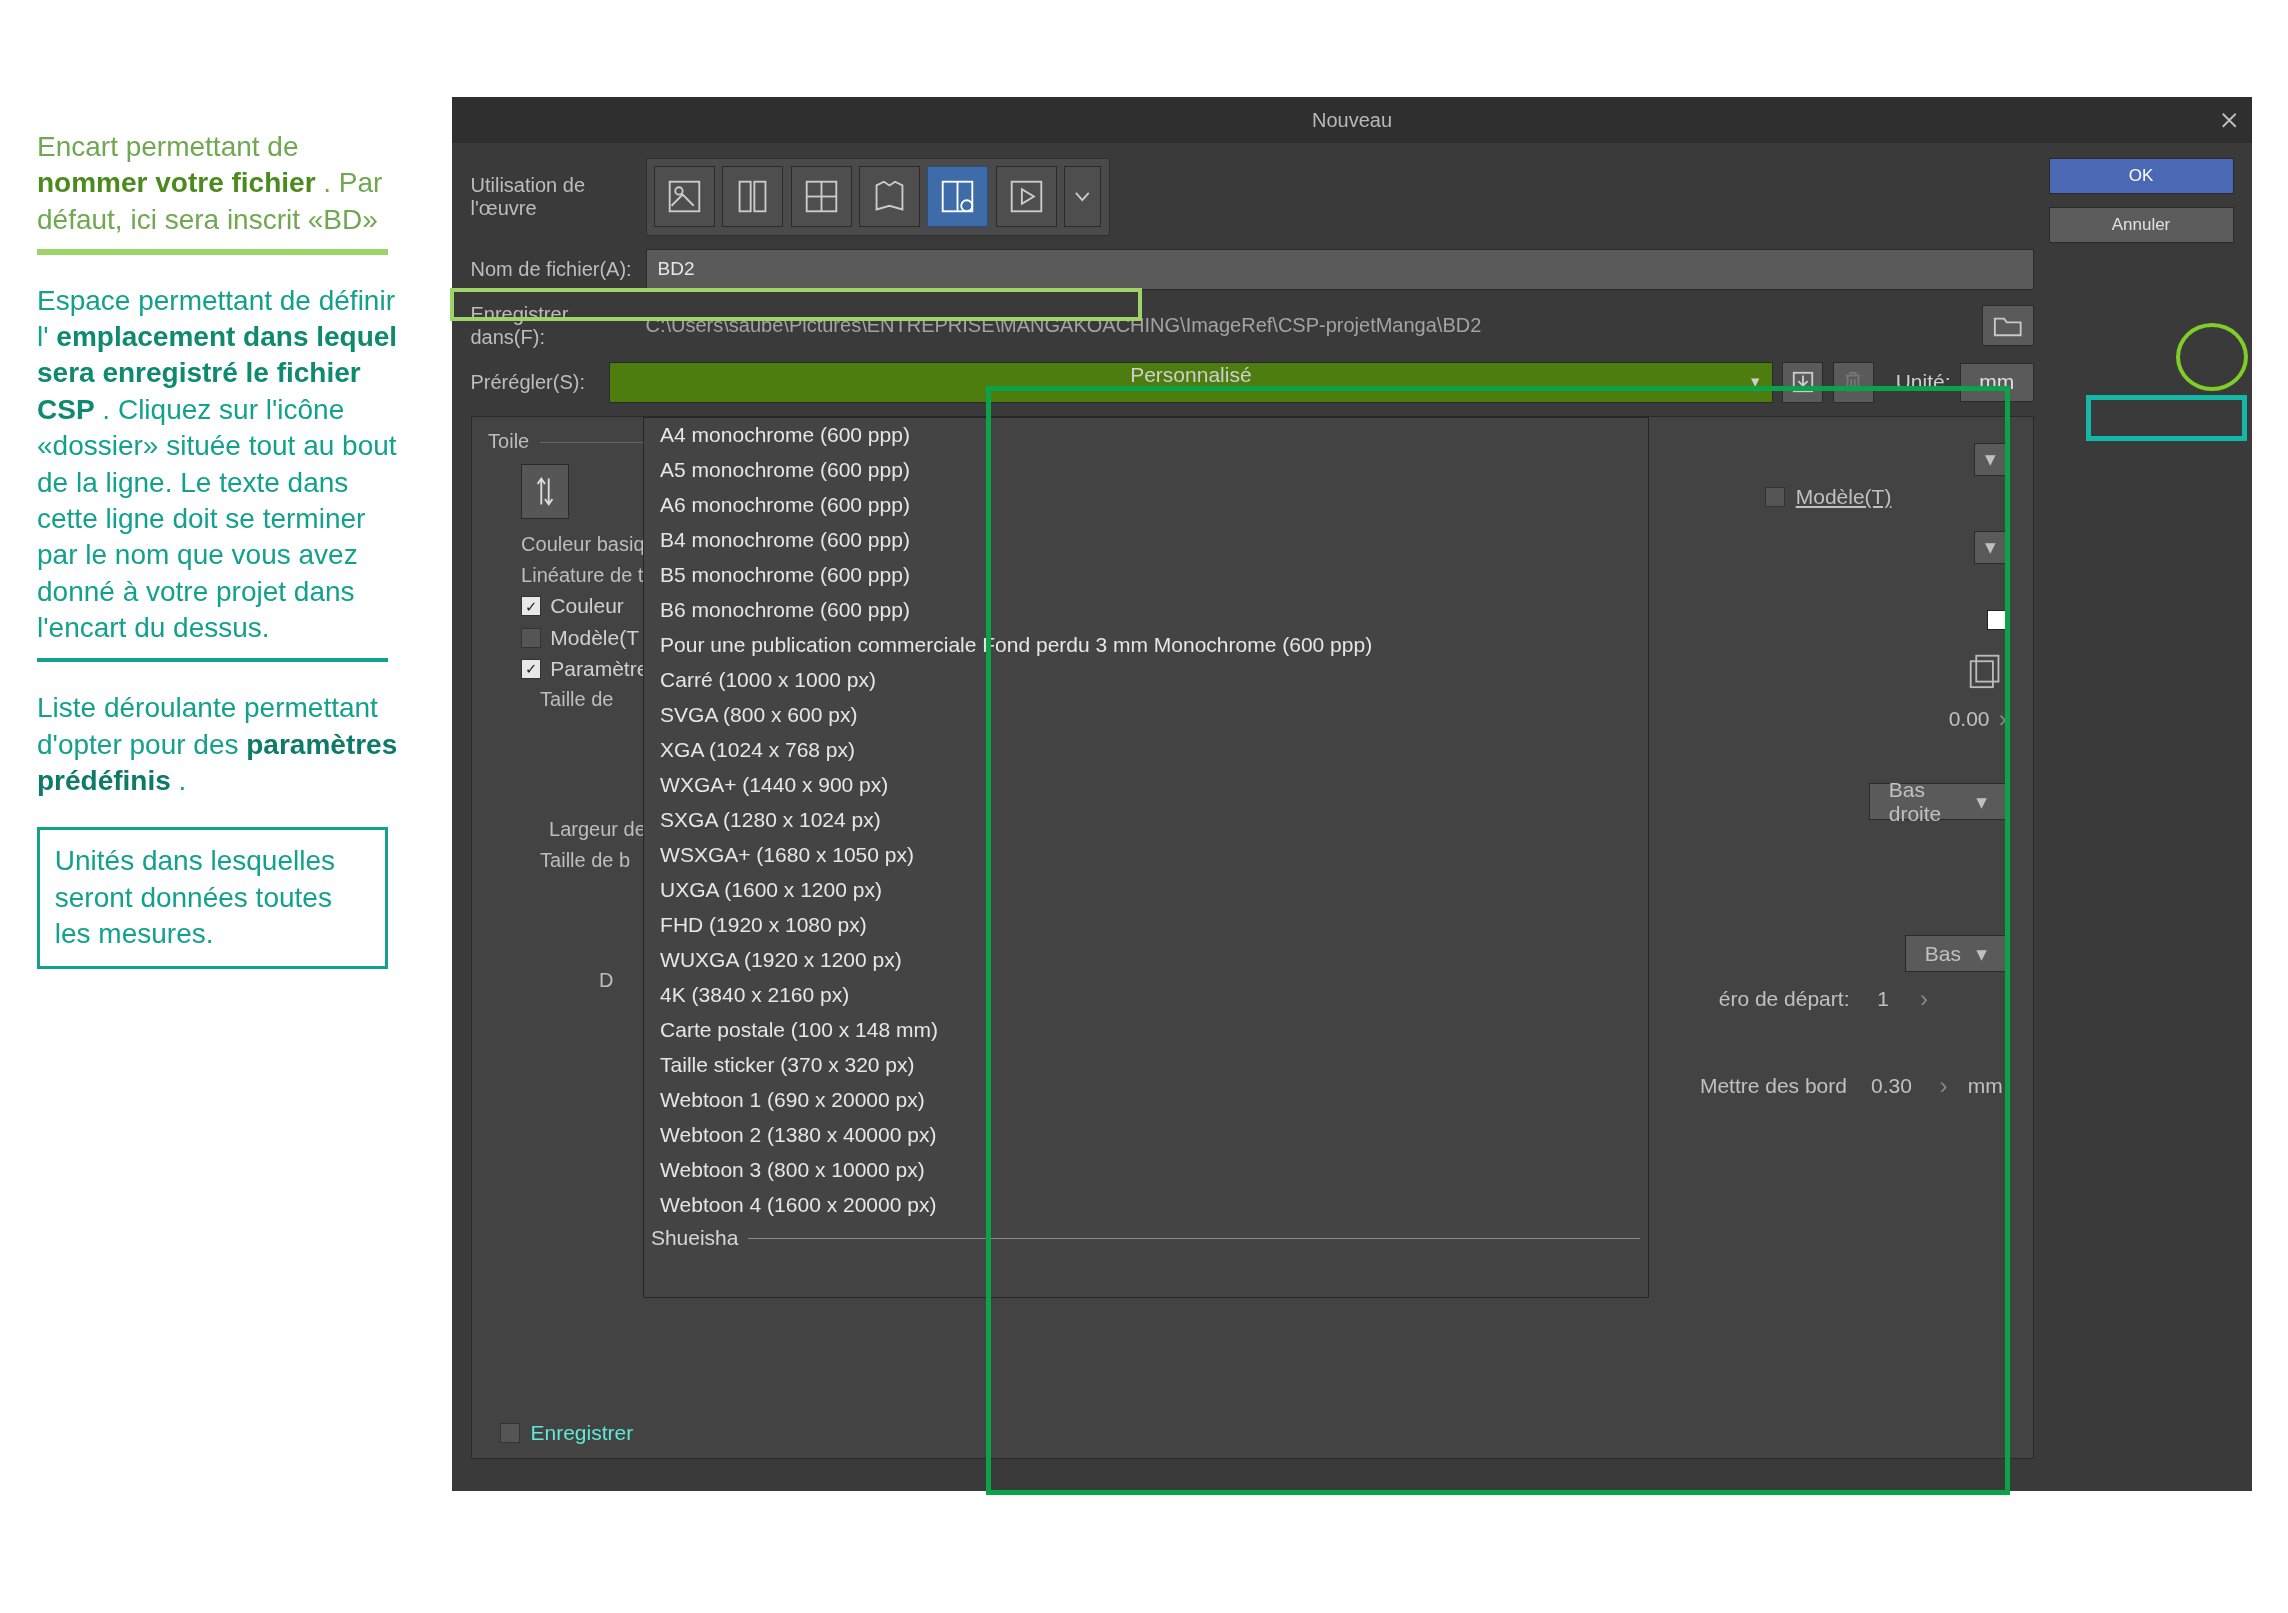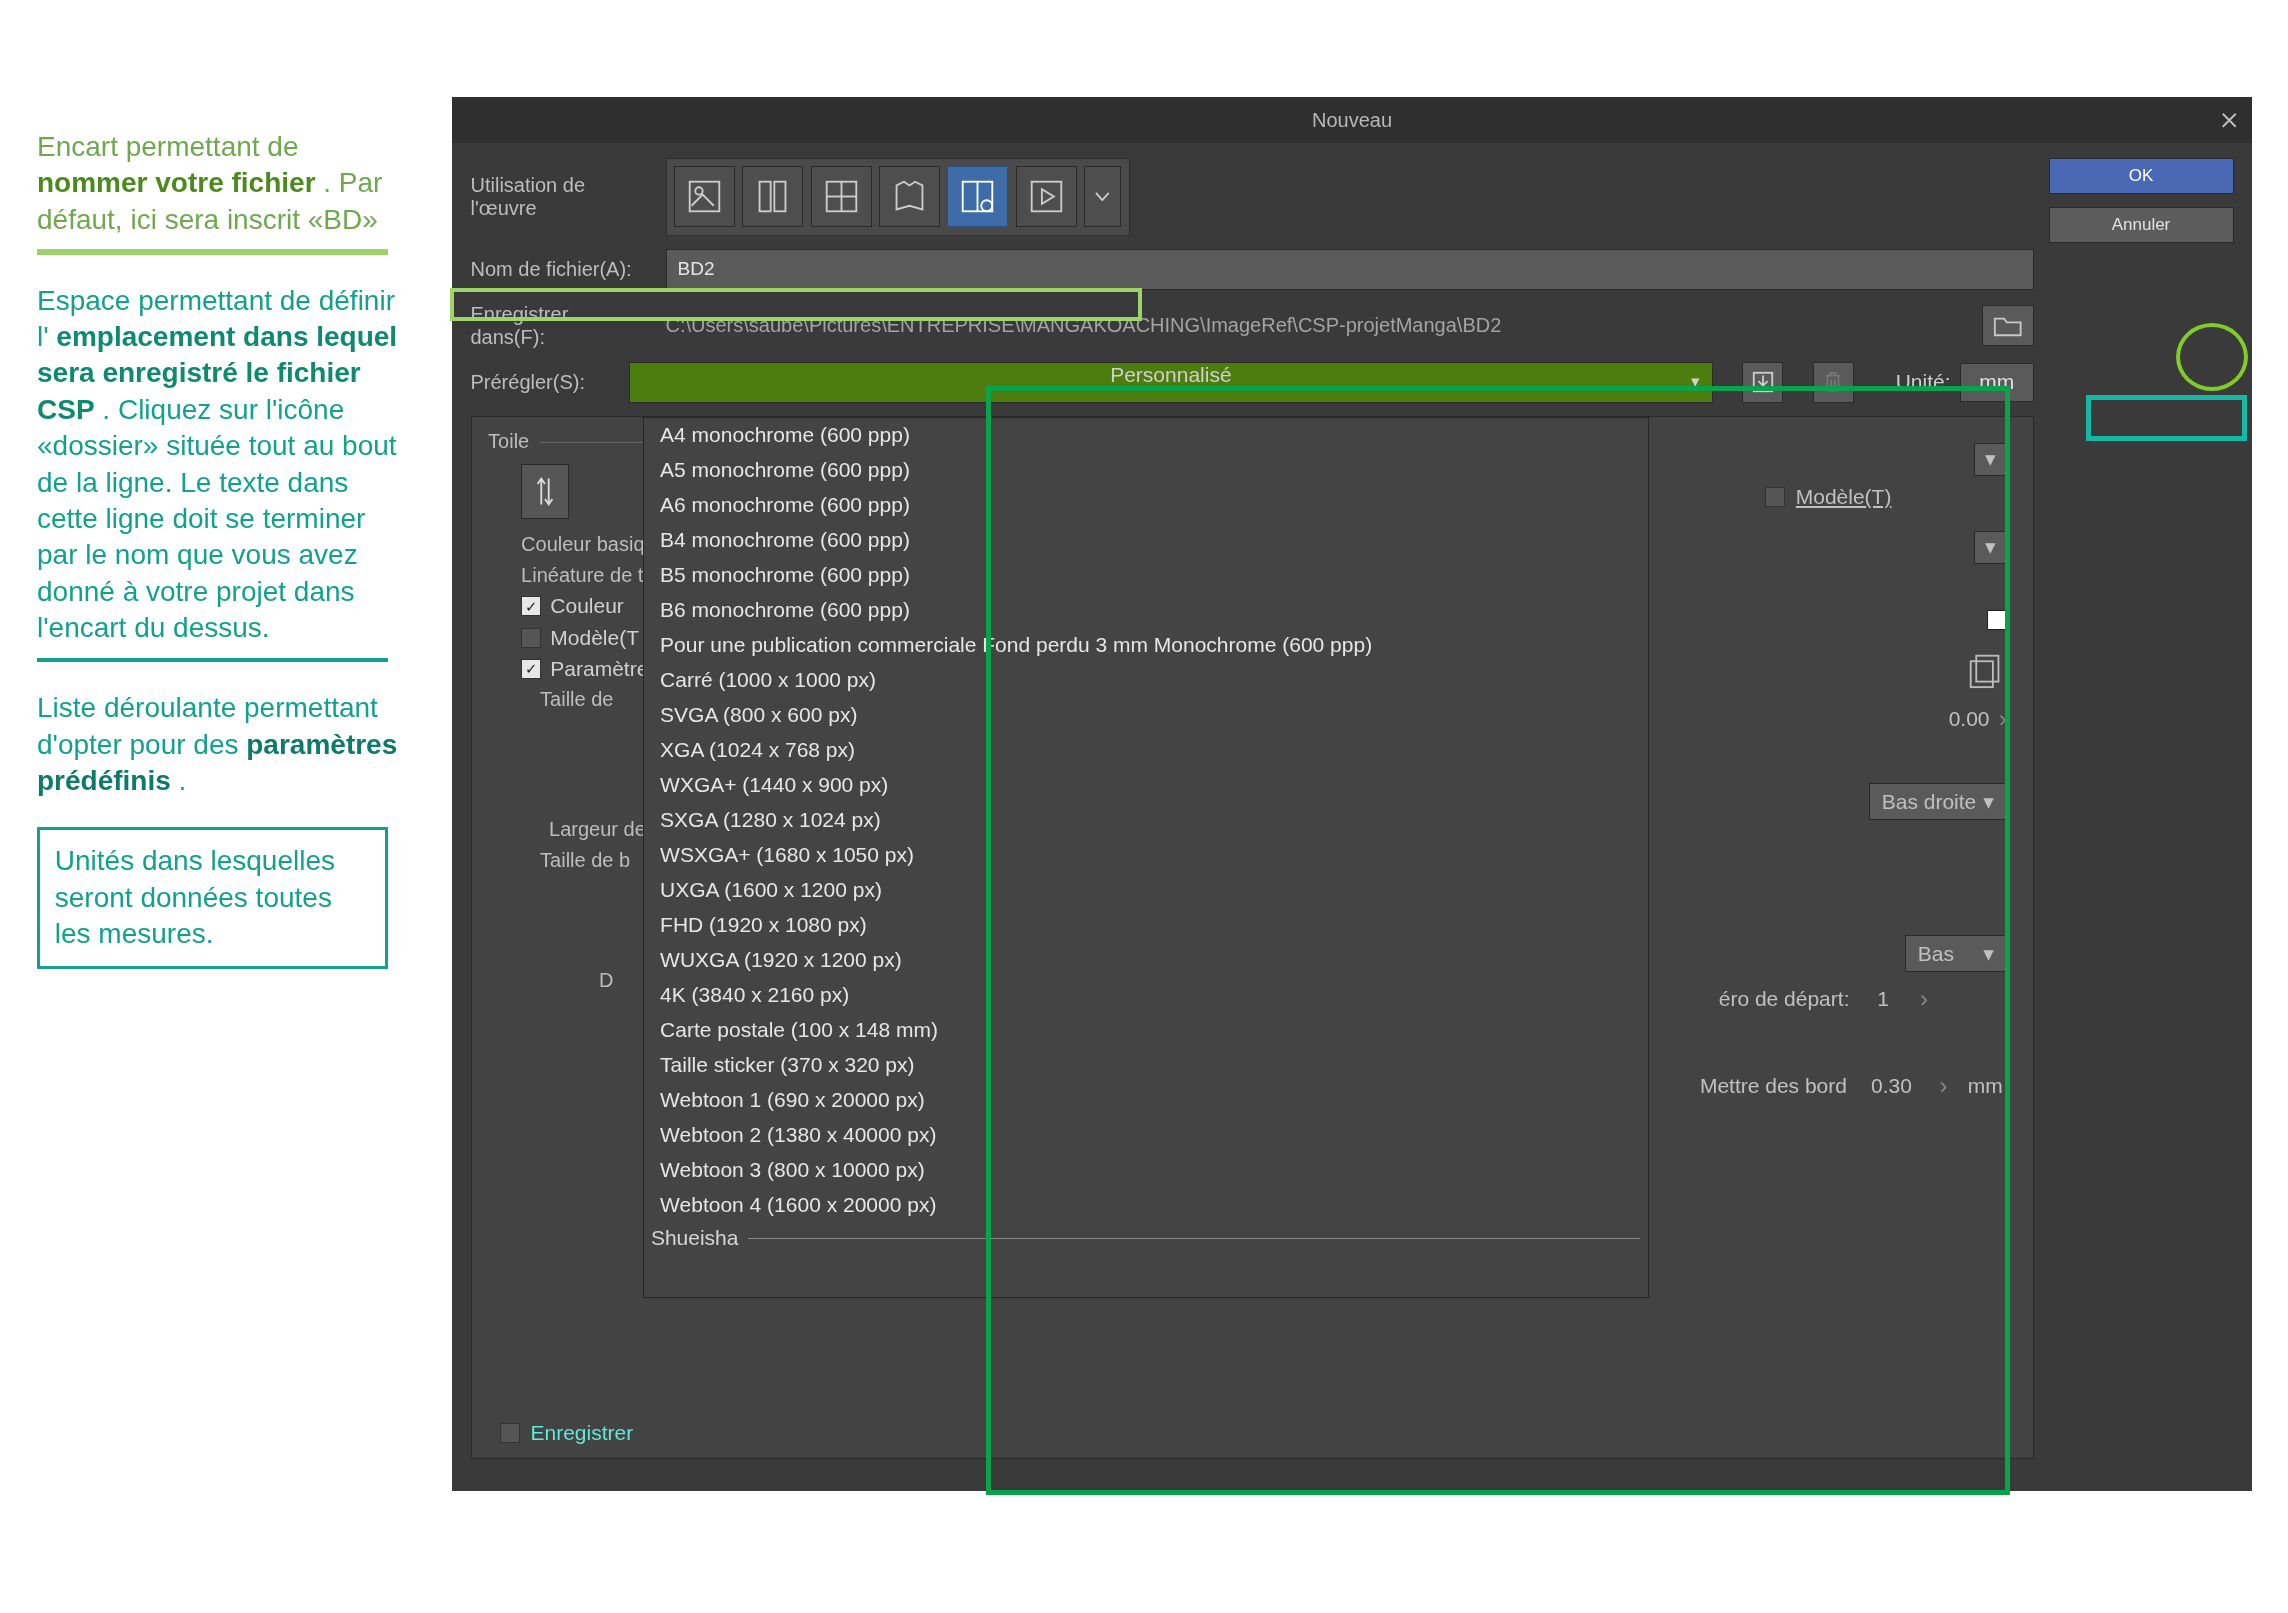--- a/index.html
+++ b/index.html
@@ -78,21 +78,21 @@
       height: 36px;
       display: flex; align-items: center; justify-content: center;
       font-size: 17px;
       text-align: right;
     }
     .btn-primary { background: #4b68b4; color: #fff; }
 
     .row {
       display: flex;
       align-items: center;
-      gap: 20px;
+      gap: 0;
       margin-bottom: 13px;
     }
     .row-label {
       width: 175px;
       text-align: left;
       color: #bdbdbd;
       font-size: 20px;
     }
     .icon-strip {
       display: flex;
@@ -211,21 +211,21 @@
       color:#c0c0c0;
     }
     .right-side-items .caret-box {
       width: 33px; height: 33px;
       background: #5a5a5a; border:0.9px solid #2a2a2a;
       display:flex; align-items:center; justify-content:center;
       margin-left:auto;
     }
     .modele-row { display:flex; align-items:center; gap:11px; margin-top:9.2px; margin-left:74px;text-decoration:underline;}
     .rs-row { display:flex; align-items:center; gap:9.2px; justify-content:flex-end; margin-top:13px; }
-    .small-sel { width:138px; height:37px; background:#5a5a5a; border:0.9px solid #2a2a2a; display:flex; align-items:center; justify-content:space-between; padding:0 12px; }
+    .small-sel { width:138px; height:37px; background:#5a5a5a; border:0.9px solid #2a2a2a; display:flex; align-items:center; justify-content:space-between; padding:0 19px; }
     .stack-icon { width:42px; height:44px; display:flex; align-items:center; justify-content:center; }
 
     .save-row { display:flex; align-items:center; gap:11px; position:absolute; bottom:13px; left:28px; color:#5eead4; }
 
     
     .callout-green { position:absolute; border:5.5px solid #0aa34a; pointer-events:none; z-index:200;}
     .callout-teal { position:absolute; border:5.5px solid #14b8a6; pointer-events:none; z-index:200;}
     .callout-lime { position:absolute; border:4.6px solid #9ed36a; pointer-events:none; z-index:200;}
     .callout-ellipse {
       position:absolute;

